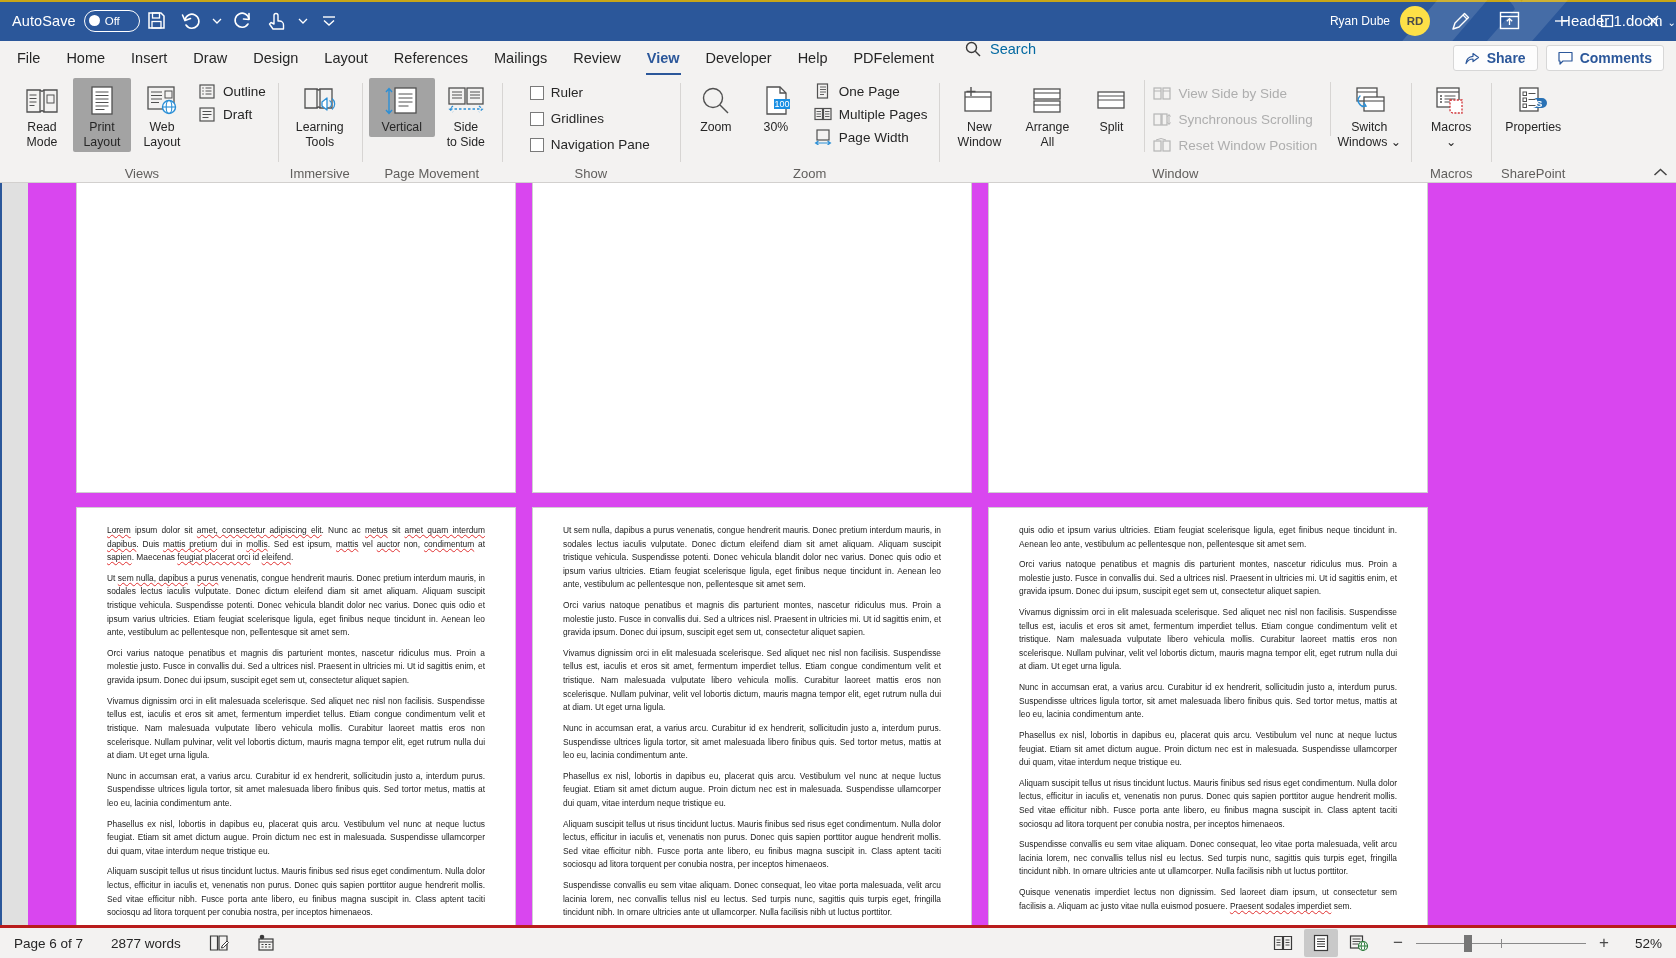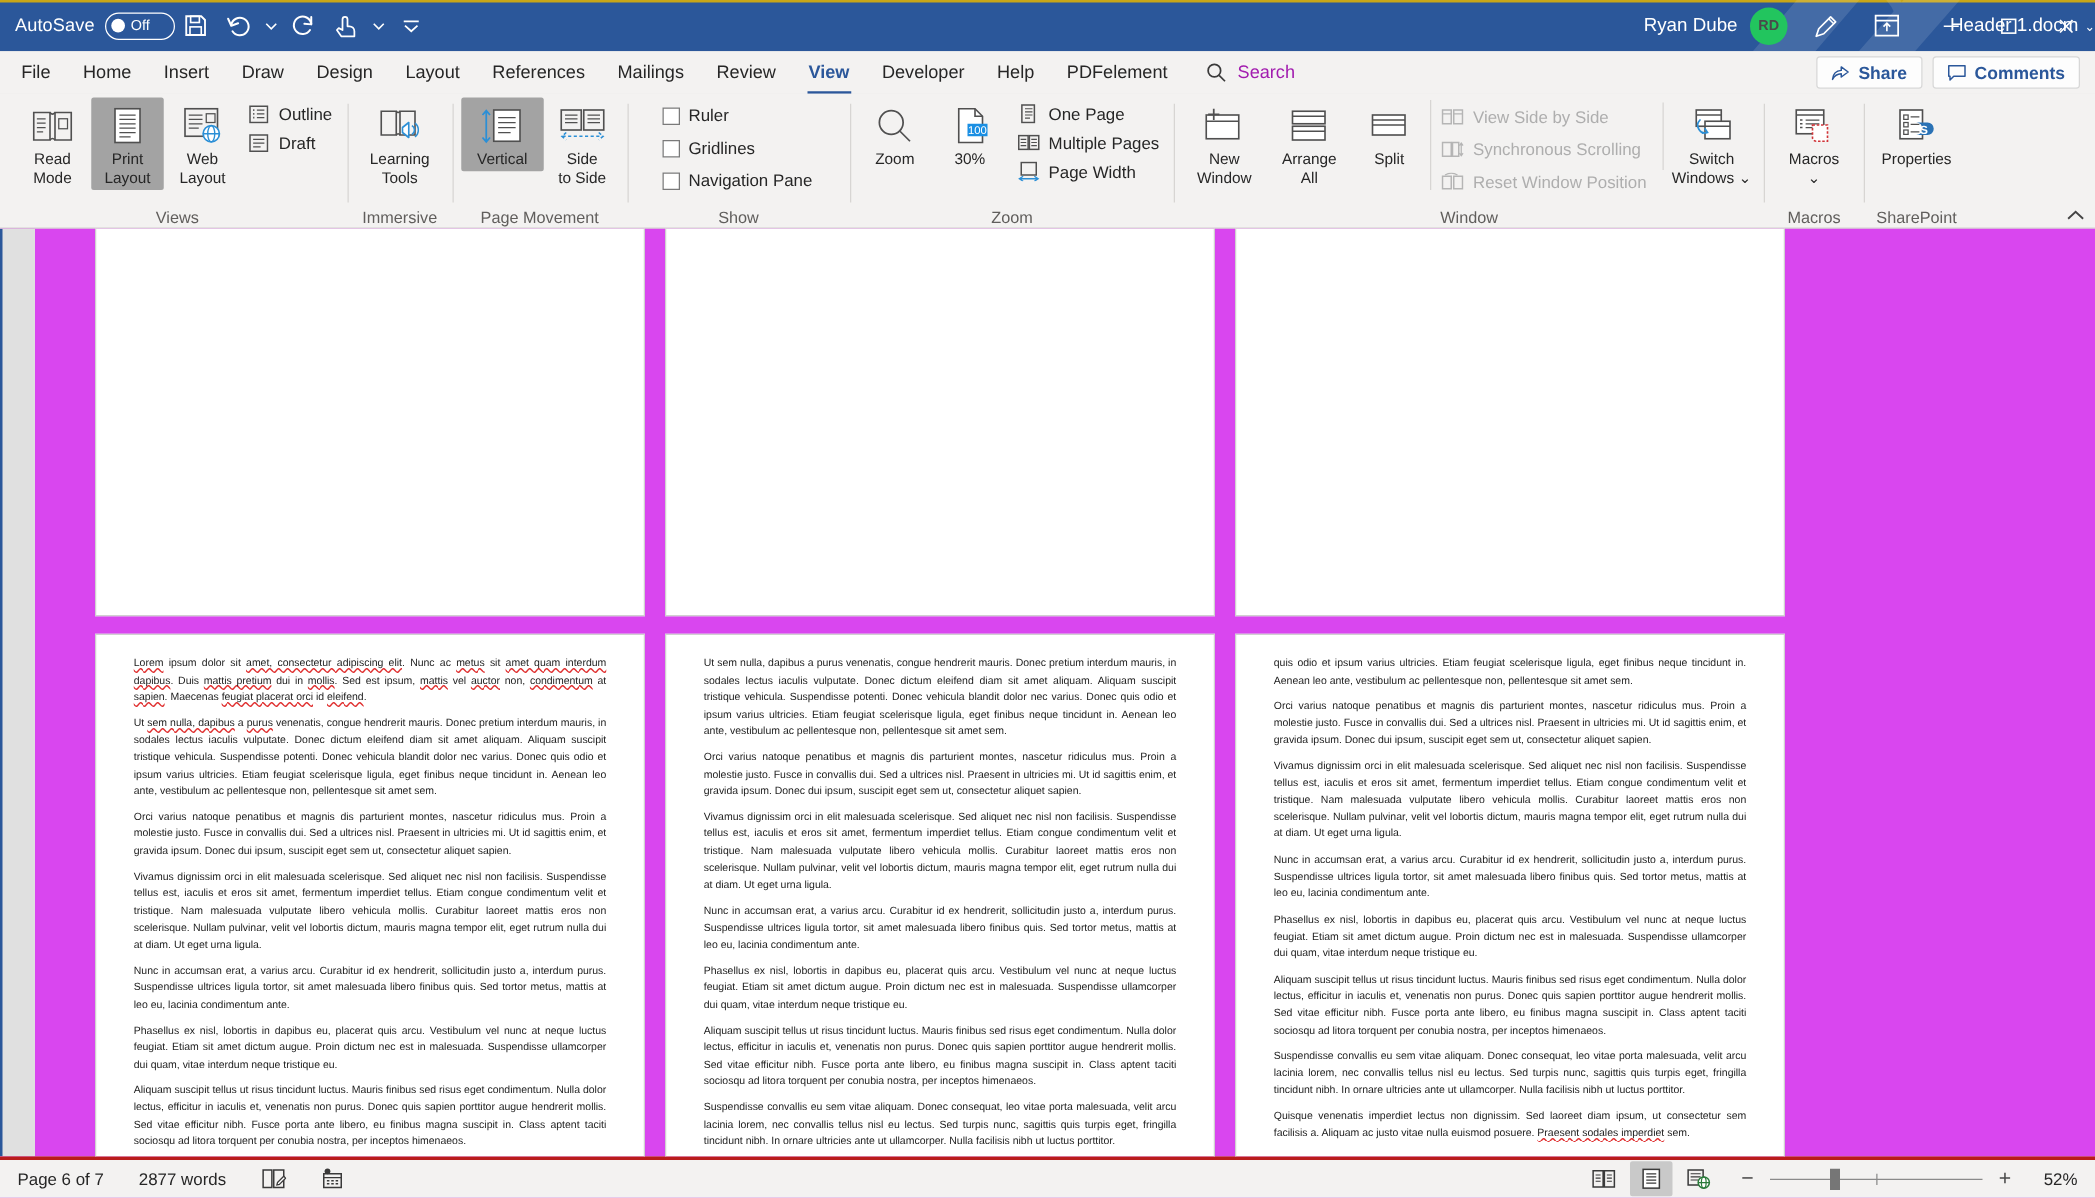--- a/index.html
+++ b/index.html
@@ -35,23 +35,23 @@
   .tb-icon.small { width: 18px; }
   .tb-title {
     position: absolute; left: 0; right: 0; text-align: right;
     font-size: 15px; pointer-events: none;
   }
   .tb-title .caret { font-size: 10px; margin-left: 5px; }
   .tb-right {
     margin-left: auto; display: flex; align-items: center; height: 100%;
     position: relative; z-index: 2;
   }
-  .username { font-size: 15px; margin-right: 10px; }
+  .username { font-size: 12px; margin-right: 10px; }
   .avatar {
-    width: 30px; height: 30px; border-radius: 50%; background: #22c55e; color:#4a4a4a;
+    width: 30px; height: 30px; border-radius: 50%; background: #fde047; color:#4a4a4a;
     display:flex; align-items:center; justify-content:center; font-size: 11.5px; font-weight: 600;
     margin-right: 16px;
   }
   .tb-btn {
     width: 30px; height: 41px; display:flex; align-items:center; justify-content:center;
   }
   .wbtn { width: 46px; height: 41px; display:flex; align-items:center; justify-content:center; }
   .gold-line { position:absolute; top:0; left:0; right:0; height:2px; background:#c8a618; }
 
   
@@ -61,21 +61,21 @@
   }
   .tab {
     padding: 0 13px; display:flex; align-items:center; font-size: 14.5px; color:#262626;
     position: relative; white-space: nowrap;
   }
   .tab:first-child { padding-left: 17px; }
   .tab.active { color:#2b579a; font-weight: 700; }
   .tab.active::after {
     content:""; position:absolute; left:12px; right:12px; bottom:0; height:2.5px; background:#2b579a;
   }
-  .search-box { display:flex; align-items:center; gap:9px; padding-left: 18px; font-size:14.5px; color:#a21caf; }
+  .search-box { display:flex; gap:9px; padding-left: 18px; font-size:14.5px; color:#0369a1; }
   .tabstrip-right { margin-left:auto; display:flex; align-items:center; gap:8px; padding-right:12px; }
   .pill {
     display:flex; align-items:center; gap:7px; height:26px; padding:0 11px;
     border:1px solid #d7d7d7; background:#fdfdfd; border-radius:3px;
     color:#2b579a; font-size:14px; font-weight:700;
   }
 
   
   .ribbon {
     height: 108px; background:#f3f2f1; border-bottom:1px solid #d2d0ce;

